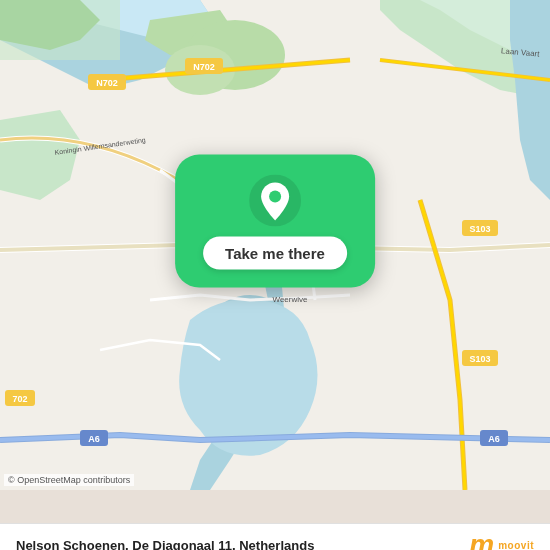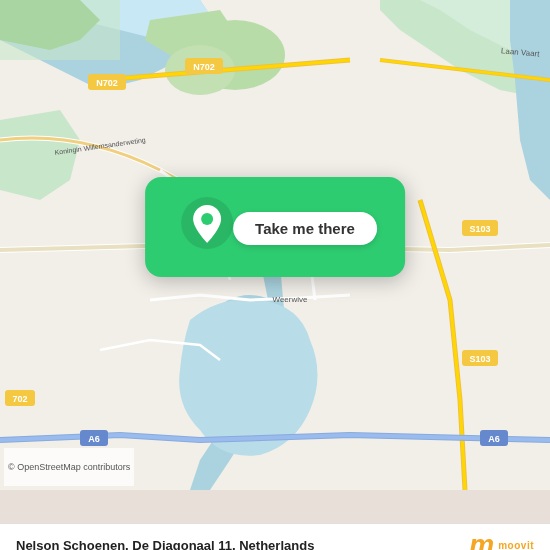--- a/index.html
+++ b/index.html
@@ -25,24 +25,24 @@
       height: 100%;
     }
 
     
     #popup-card {
       position: absolute;
       top: 50%;
       left: 50%;
       transform: translate(-50%, -68%);
       background: #2ecc71;
-      border-radius: 16px;
-      padding: 20px 28px 18px 36px;
-      display: flex;
-      flex-direction: row;
+      border-radius: 24px;
+      padding: 20px 28px 18px 28px;
+      display: flex;
+      flex-direction: column;
       align-items: center;
       box-shadow: 0 4px 20px rgba(0,0,0,0.25);
       min-width: 180px;
       cursor: pointer;
     }
 
     #pin-icon {
       width: 52px;
       height: 52px;
       margin-bottom: 10px;
@@ -107,21 +107,21 @@
       letter-spacing: 0.5px;
     }
 
     #osm-attribution {
       position: absolute;
       bottom: 4px;
       left: 4px;
       font-size: 9px;
       color: #555;
       background: rgba(255,255,255,0.75);
-      padding: 14px 4px;
+      padding: 1px 4px;
       border-radius: 0;
     }
   </style>
 </head>
 <body>
 
 <div id="map-container">
   
   <svg id="map-svg" viewBox="0 0 550 490" xmlns="http://www.w3.org/2000/svg">
 

